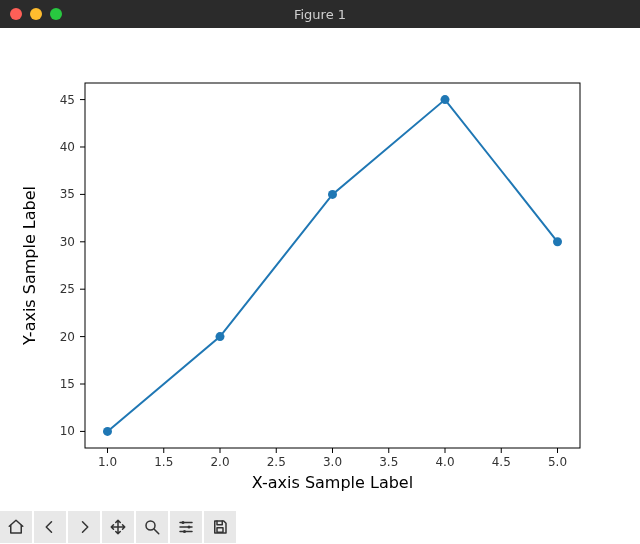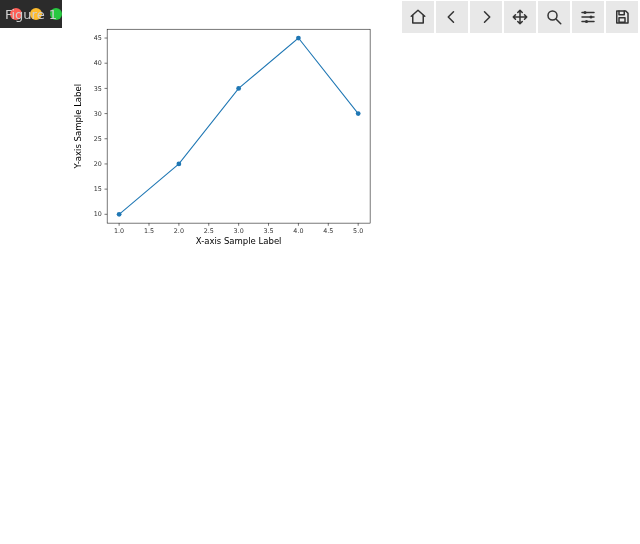--- a/index.html
+++ b/index.html
@@ -1,17 +1,17 @@
 <!DOCTYPE html>
 <html><head>
 <meta charset="utf-8">
 <style>
   * { box-sizing: border-box; margin: 0; padding: 0; }
   html, body { width: 640px; height: 544px; overflow: hidden; font-family: "DejaVu Sans", Arial, sans-serif; background: #fff; }
-  .window { width: 640px; height: 544px; display: flex; flex-direction: row; background: #fff; }
+  .window { width: 640px; height: 544px; display: flex; flex-direction: column; background: #fff; }
   .titlebar { height: 28px; background: #2b2b2b; display: flex; align-items: center; position: relative; }
   .traffic { display: flex; gap: 8px; margin-left: 10px; }
   .dot { width: 12px; height: 12px; border-radius: 50%; }
   .dot.red { background: #ff5f57; }
   .dot.yellow { background: #febc2e; }
   .dot.green { background: #28c840; }
   .title { position: absolute; left: 0; right: 0; text-align: center; color: #cfcfcf; font-size: 13px; pointer-events: none; }
   .canvas-area { flex: 1; position: relative; background: #fff; }
   svg.plot { position: absolute; inset: 0; }
   .axis-label { font-size: 16px; fill: #000; }

